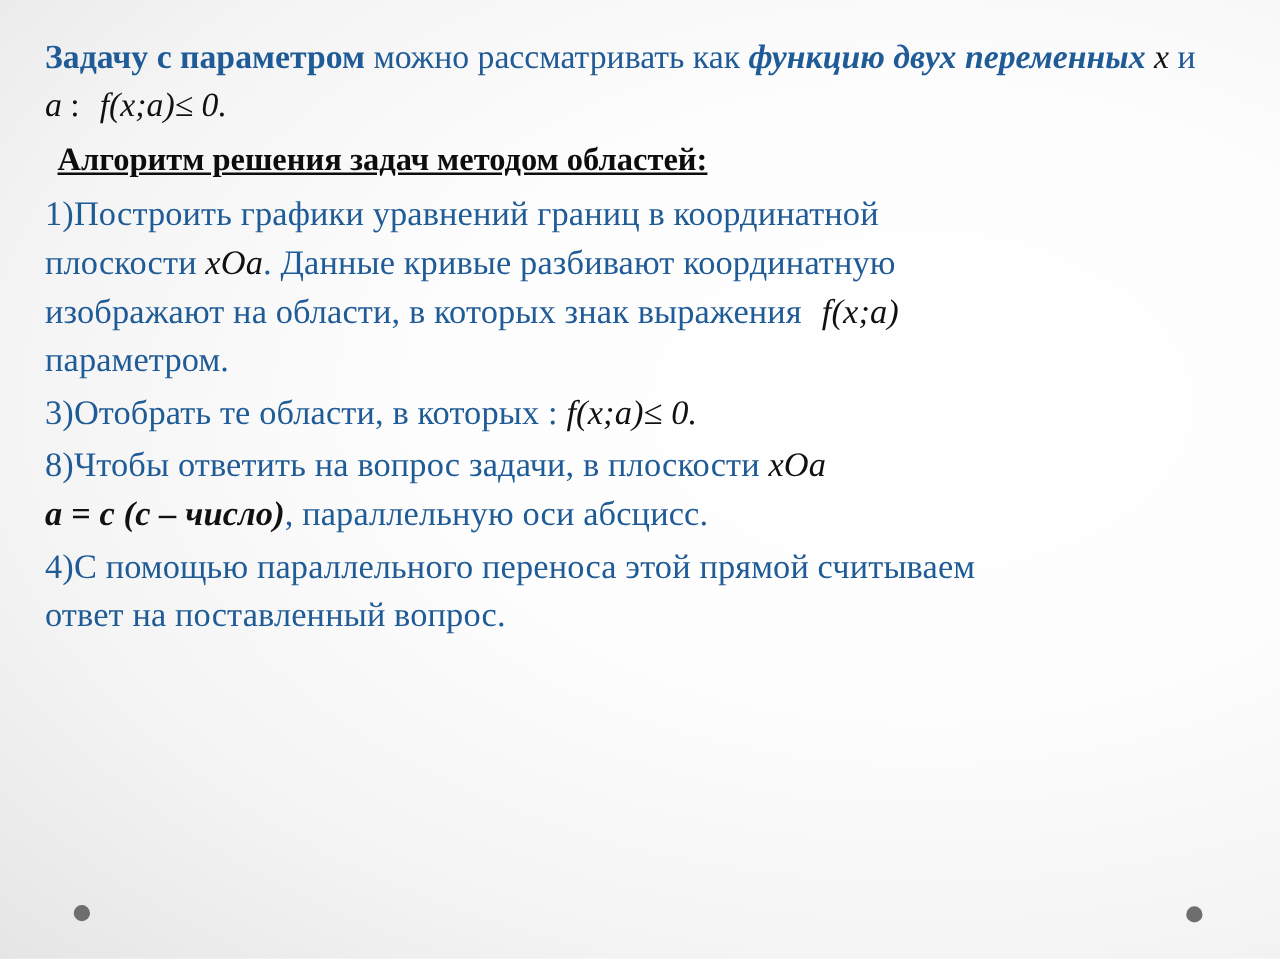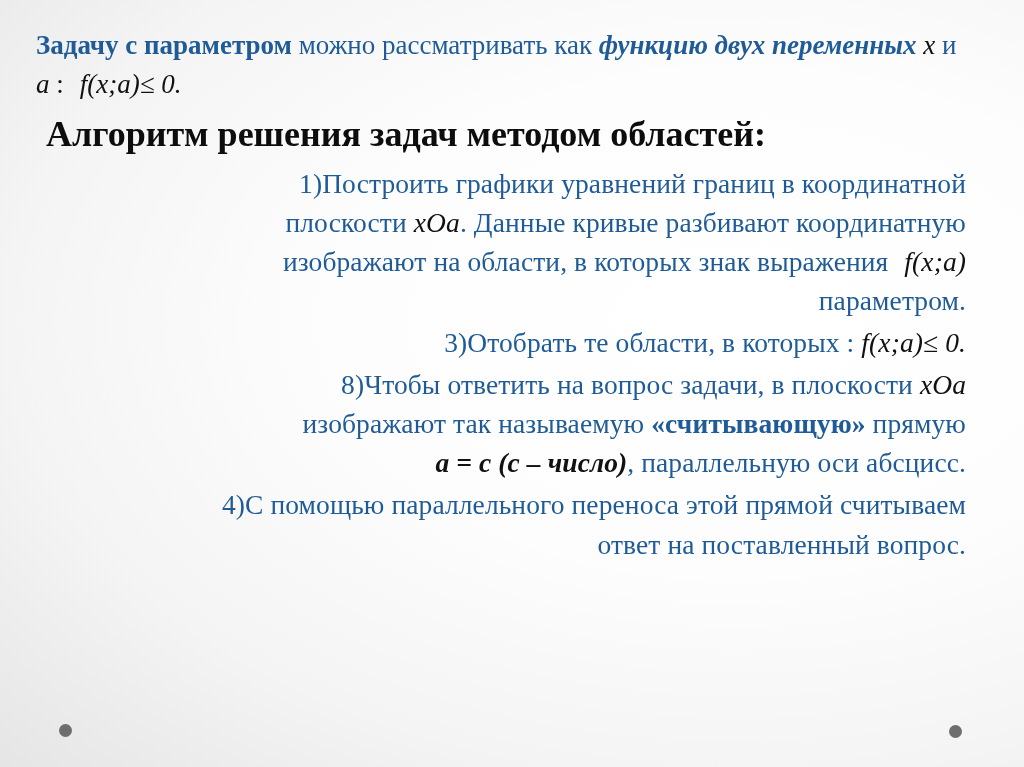--- a/index.html
+++ b/index.html
@@ -45,34 +45,34 @@
     width: 930px;
   }
   .b-blue { font-weight: bold; color: #1f5b96; }
   .bi-blue { font-weight: bold; font-style: italic; color: #1f5b96; }
   .i-black { font-style: italic; color: #111111; }
   .bi-black { font-weight: bold; font-style: italic; color: #111111; }
   .black { color: #111111; }
   .nowrap { white-space: nowrap; }
 
   .heading {
-    font-size: 36px;
+    font-size: 26px;
     font-weight: bold;
     color: #0d0d0d;
     margin: 7px 0 6px 10px;
     line-height: 1.3;
+    text-decoration: underline;
   }
 
   .item {
     color: #1f5b96;
     font-size: 27.5px;
     line-height: 1.44;
     margin-bottom: 3px;
     width: 930px;
-    text-align: right;
   }
   .gap { display: inline-block; width: 16px; }
   .gap-sm { display: inline-block; width: 7px; }
 
   .dot {
     position: absolute;
     width: 13px;
     height: 13px;
     border-radius: 50%;
     background: #6e6e6e;
@@ -99,21 +99,20 @@
       <div class="line"><span>изображают на области, в которых знак выражения</span><span class="gap"></span><span class="i-black">f(x;a)</span></div>
       <div class="line">параметром.</div>
     </div>
 
     <div class="item">
       <div class="line"><span>3)Отобрать те области, в которых :</span><span class="gap-sm"></span><span class="i-black">f(x;a)≤ 0.</span></div>
     </div>
 
     <div class="item">
       <div class="line"><span>8)Чтобы ответить на вопрос задачи, в плоскости </span><span class="i-black">xOa</span></div>
-      <div class="line"><span>изображают так называемую </span><span class="b-blue">«считывающую»</span><span> прямую</span></div>
       <div class="line"><span class="bi-black">a = c (c – число)</span><span>, параллельную оси абсцисс.</span></div>
     </div>
 
     <div class="item">
       <div class="line">4)С помощью параллельного переноса этой прямой считываем</div>
       <div class="line">ответ на поставленный вопрос.</div>
     </div>
 
   </div>
 

